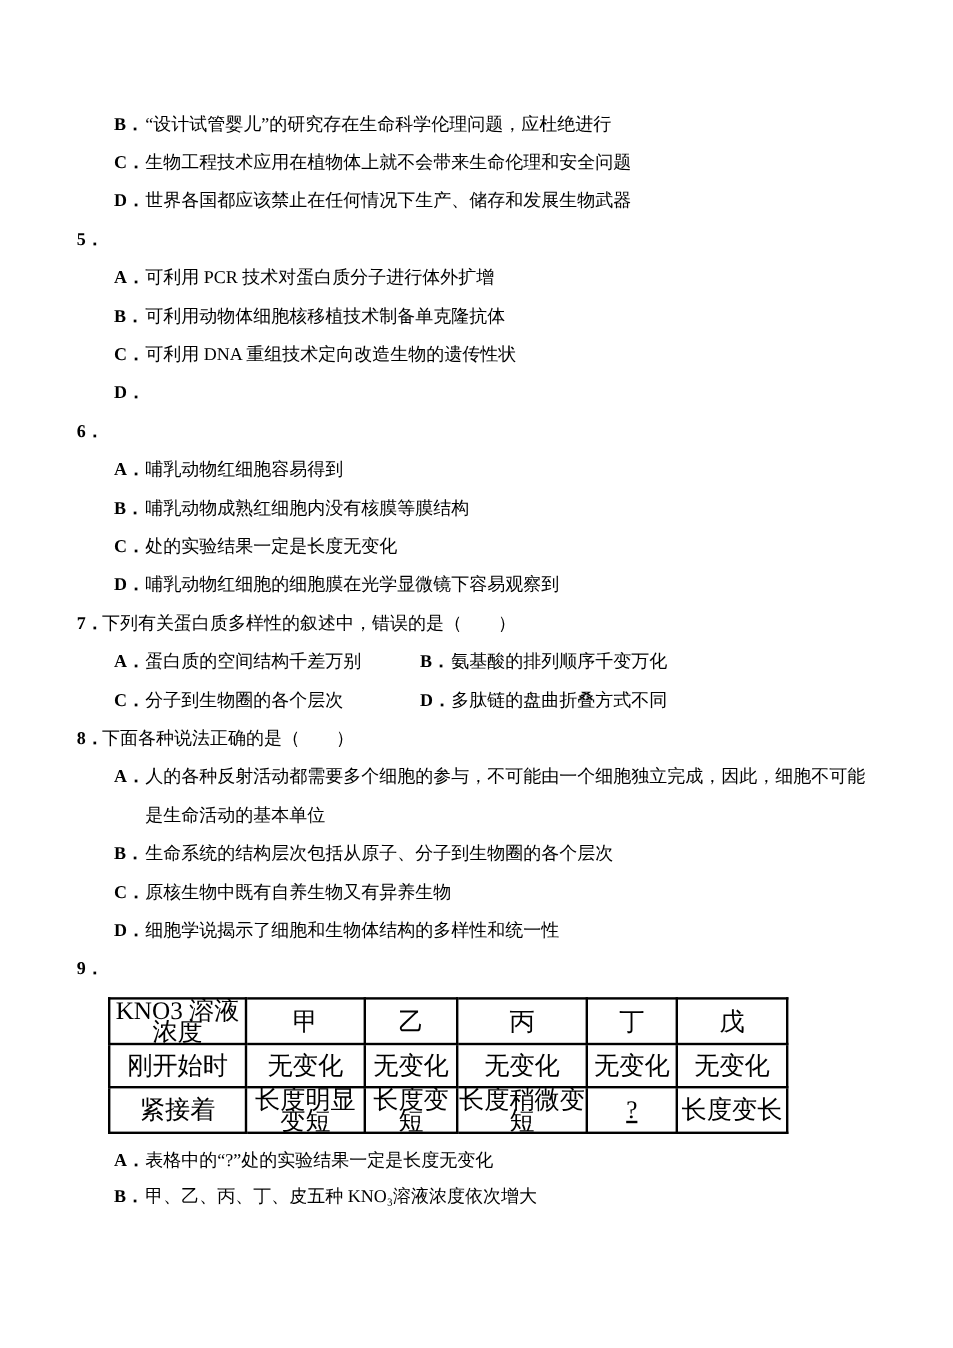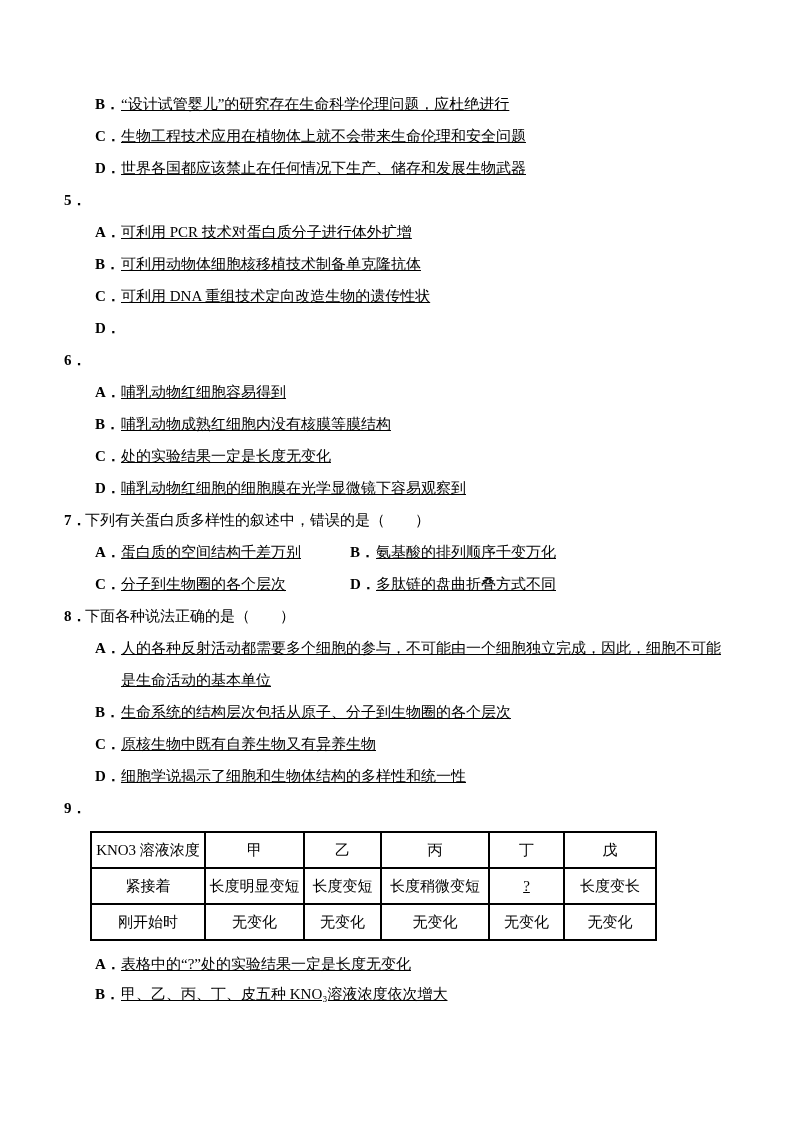--- a/index.html
+++ b/index.html
@@ -32,38 +32,37 @@
   .opt {
     margin-left: 31px;
   }
   .opt-label {
     width: 26px;
     flex-shrink: 0;
     font-weight: bold;
   }
   .opt-text {
     white-space: pre-line;
-    text-decoration: underline;
   }
   .pair-row { display: flex; }
   .pair-group { display: flex; }
   .pair-group.first { width: 255px; flex-shrink: 0; }
   table.kno3 {
     table-layout: fixed;
     border-collapse: collapse;
     margin: 7px 0 8px 26px;
     width: 565px;
   }
   table.kno3 td {
     border: 2px solid #000000;
     text-align: center;
     vertical-align: middle;
     height: 34px;
     padding: 0;
-    font-size: 15px;
+    font-size: 21px;
     line-height: 18px;
   }
   .q-underline { text-decoration: underline; }
 </style>
 </head>
 <body>
 
 <div class="page">
 
   <section>
@@ -192,35 +191,35 @@
       <tbody>
           <tr>
         <td>KNO3 溶液浓度</td>
         <td>甲</td>
         <td>乙</td>
         <td>丙</td>
         <td>丁</td>
         <td>戊</td>
       </tr>
       <tr>
+        <td>刚开始时</td>
+        <td>无变化</td>
+        <td>无变化</td>
+        <td>无变化</td>
+        <td>无变化</td>
+        <td>无变化</td>
+      </tr>
+      <tr>
         <td>紧接着</td>
         <td>长度明显变短</td>
         <td>长度变短</td>
         <td>长度稍微变短</td>
         <td class="q-underline">?</td>
         <td>长度变长</td>
       </tr>
-      <tr>
-        <td>刚开始时</td>
-        <td>无变化</td>
-        <td>无变化</td>
-        <td>无变化</td>
-        <td>无变化</td>
-        <td>无变化</td>
-      </tr>
     </tbody>
       </table>
 
     <div class="line opt" style="min-height:30px;line-height:30px;">
       <span class="opt-label">A．</span>
       <span class="opt-text">表格中的“?”处的实验结果一定是长度无变化</span>
     </div>
     <div class="line opt" style="min-height:30px;line-height:30px;">
       <span class="opt-label">B．</span>
       <span class="opt-text">甲、乙、丙、丁、皮五种 KNO₃溶液浓度依次增大</span>

